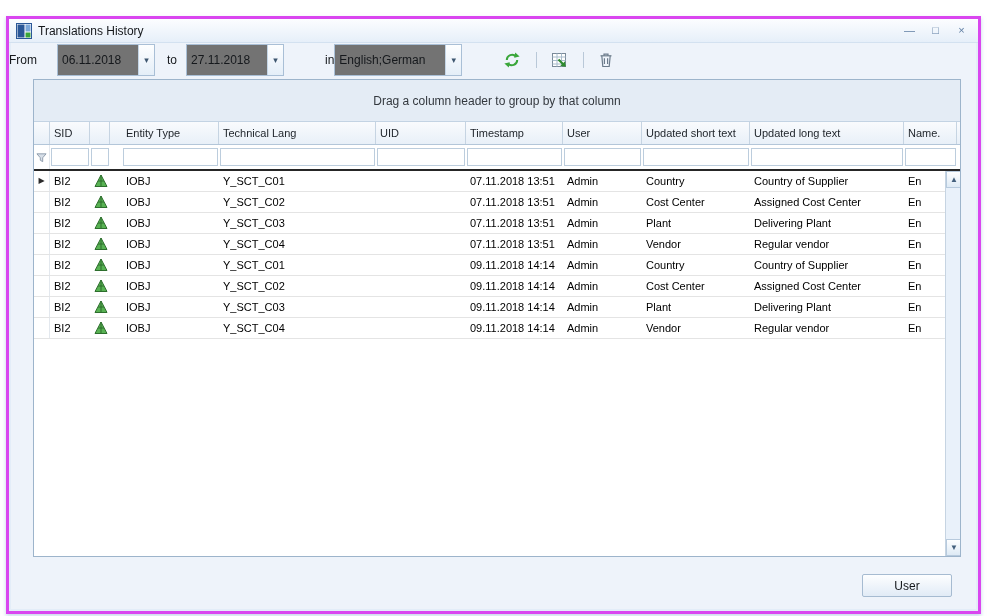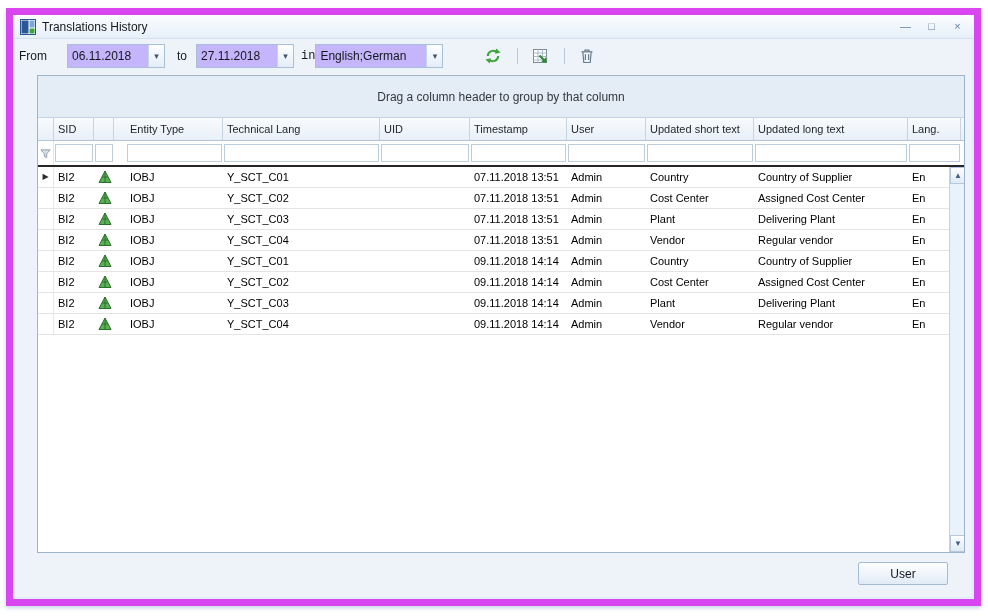--- a/index.html
+++ b/index.html
@@ -4,23 +4,23 @@
 <style>
   * { box-sizing: border-box; }
   html,body { margin:0; padding:0; }
   body {
     width:988px; height:616px; position:relative;
     background:#ffffff;
     font-family:"Liberation Sans", sans-serif;
     overflow:hidden;
   }
   .window {
-    position:absolute; left:6px; top:8px; width:975px; height:598px;
+    position:absolute; left:6px; top:16px; width:975px; height:598px;
     background:#eef3fa;
-    border:7px solid #d946ef;
+    border:3px solid #d946ef;
     box-shadow:0 2px 4px rgba(150,180,215,.55), inset 0 0 0 2px #e3edf8;
   }
   
   .titlebar {
     height:24px; display:flex; align-items:center; gap:6px;
     padding:0 7px;
     background:linear-gradient(#fcfdff,#e6eff9);
     border-bottom:1px solid #d3e1f0;
   }
   .app-icon { width:16px; height:16px; display:flex; flex:none; }
@@ -29,25 +29,25 @@
   .win-btn {
     width:19px; height:16px; display:flex; align-items:center; justify-content:center;
     color:#5f7ea3; font-size:11px; line-height:1; cursor:default;
   }
   
   .toolbar {
     position:absolute; left:0; right:0; top:26px; height:30px;
     display:flex; align-items:center; font-size:12px; color:#15181c;
   }
   .tlabel { white-space:nowrap; }
-  .lbl-from { margin-left:6px; }
+  .lbl-from { }
   .lbl-to   { margin-left:12px; }
-  .lbl-in   { margin-left:7px;font-family:Liberation Mono, monospace; }
+  .lbl-in   { margin-left:41px; }
   .editor {
-    display:flex; align-items:stretch; height:24px; background:#c4b5fd;
+    display:flex; align-items:stretch; height:32px; background:#737373;
     border:1px solid #a9bfd6;
   }
   .ed-from { width:98px; margin-left:20px; }
   .ed-to   { width:98px; margin-left:9px; }
   .ed-in   { width:128px; }
   .editor input {
     flex:1; min-width:0; border:0; outline:none; padding:0 4px;
     font-family:"Liberation Sans", sans-serif; font-size:12px; color:#15181c;
     background:transparent;
   }
@@ -230,21 +230,21 @@
       <div class="hcell ind"></div>
       <div class="hcell c-sid">SID</div>
       <div class="hcell c-icon"></div>
       <div class="hcell c-entity">Entity Type</div>
       <div class="hcell c-tech">Technical Lang</div>
       <div class="hcell c-uid">UID</div>
       <div class="hcell c-ts">Timestamp</div>
       <div class="hcell c-user">User</div>
       <div class="hcell c-short">Updated short text</div>
       <div class="hcell c-long">Updated long text</div>
-      <div class="hcell c-lang">Lang.</div>
+      <div class="hcell c-lang">Name.</div>
       <div class="hfill"></div>
     </div>
 
     <div class="filter-row">
       <div class="fcell ind">
         <span style="display:flex">
           <svg viewBox="0 0 12 12" width="11" height="11">
             <path d="M1 2h10L7.3 6.3V10.5L4.7 9V6.3z" fill="#d7dfe8" stroke="#8a98a8"></path>
           </svg>
         </span>

